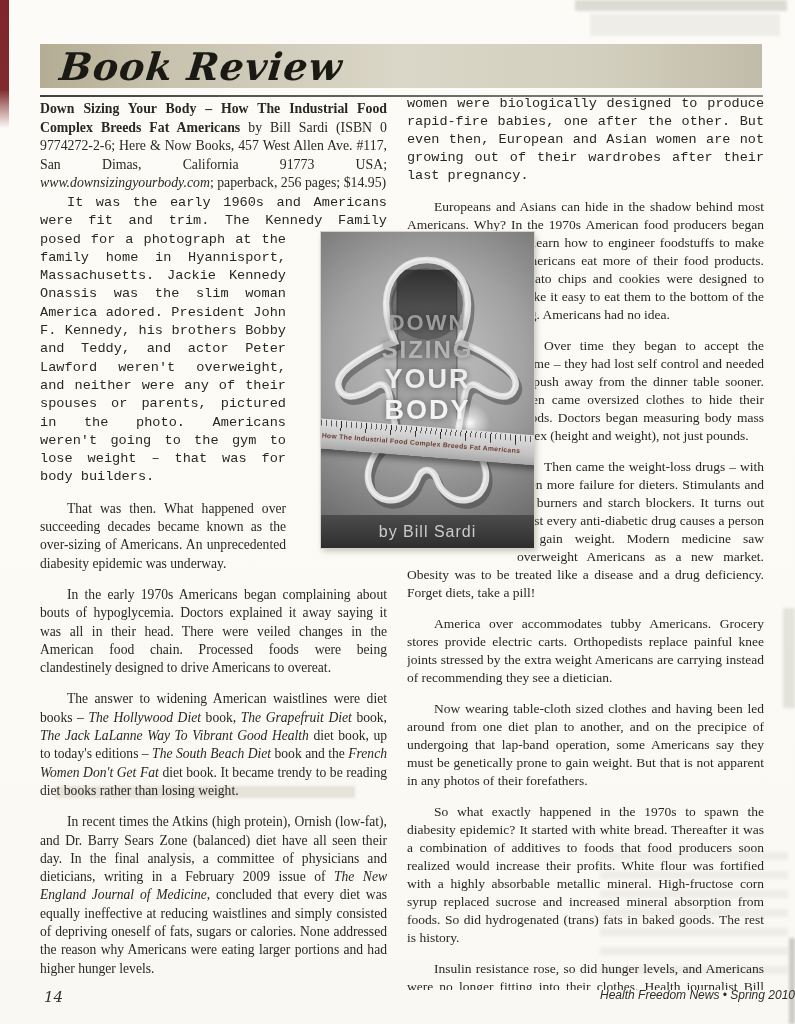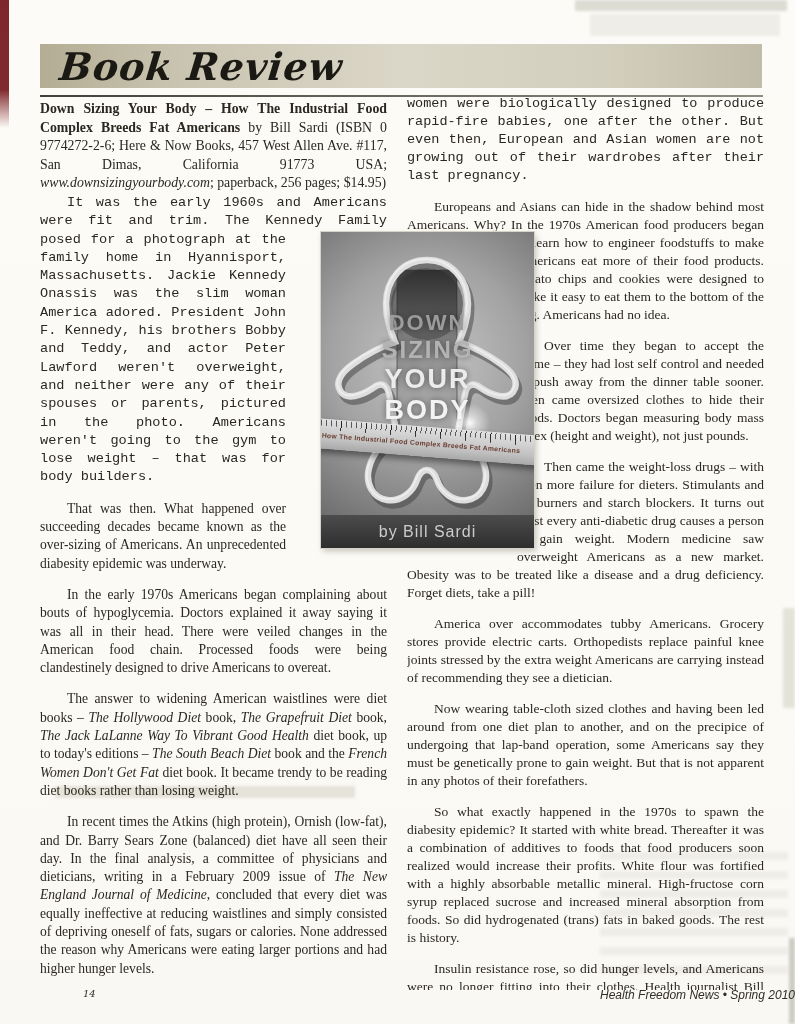--- a/index.html
+++ b/index.html
@@ -77,21 +77,21 @@
   .ruler-subtitle{position:absolute;left:7px;top:13px;white-space:nowrap;
     font-family:"Liberation Sans", sans-serif;font-weight:700;font-size:6.8px;
     letter-spacing:.3px;color:#693c30;}
   .byline-band{position:absolute;left:0;bottom:0;width:100%;height:33px;
     background:linear-gradient(180deg,#4c4c4c,#2e2e2e);
     display:flex;align-items:center;justify-content:center;
     font-family:"Liberation Sans", sans-serif;font-size:16px;letter-spacing:1px;color:#cbcbcb;}
 
   
   .footer-page-number{position:absolute;left:44px;top:988px;
-    font-family:"DejaVu Serif", serif;font-style:italic;font-size:10px;color:#33302a;margin-left:39px;}
+    font-family:"DejaVu Serif", serif;font-style:italic;font-size:15px;color:#33302a;}
   .footer-center{position:absolute;left:0;top:988px;width:100%;text-align:right;
     padding-left:24px;box-sizing:border-box;
     font-family:"Liberation Sans", sans-serif;font-style:italic;font-size:12px;color:#2f2c26;}
 </style>
 </head>
 <body>
 
 <div class="page">
 
   <div class="spine-mark"></div>

